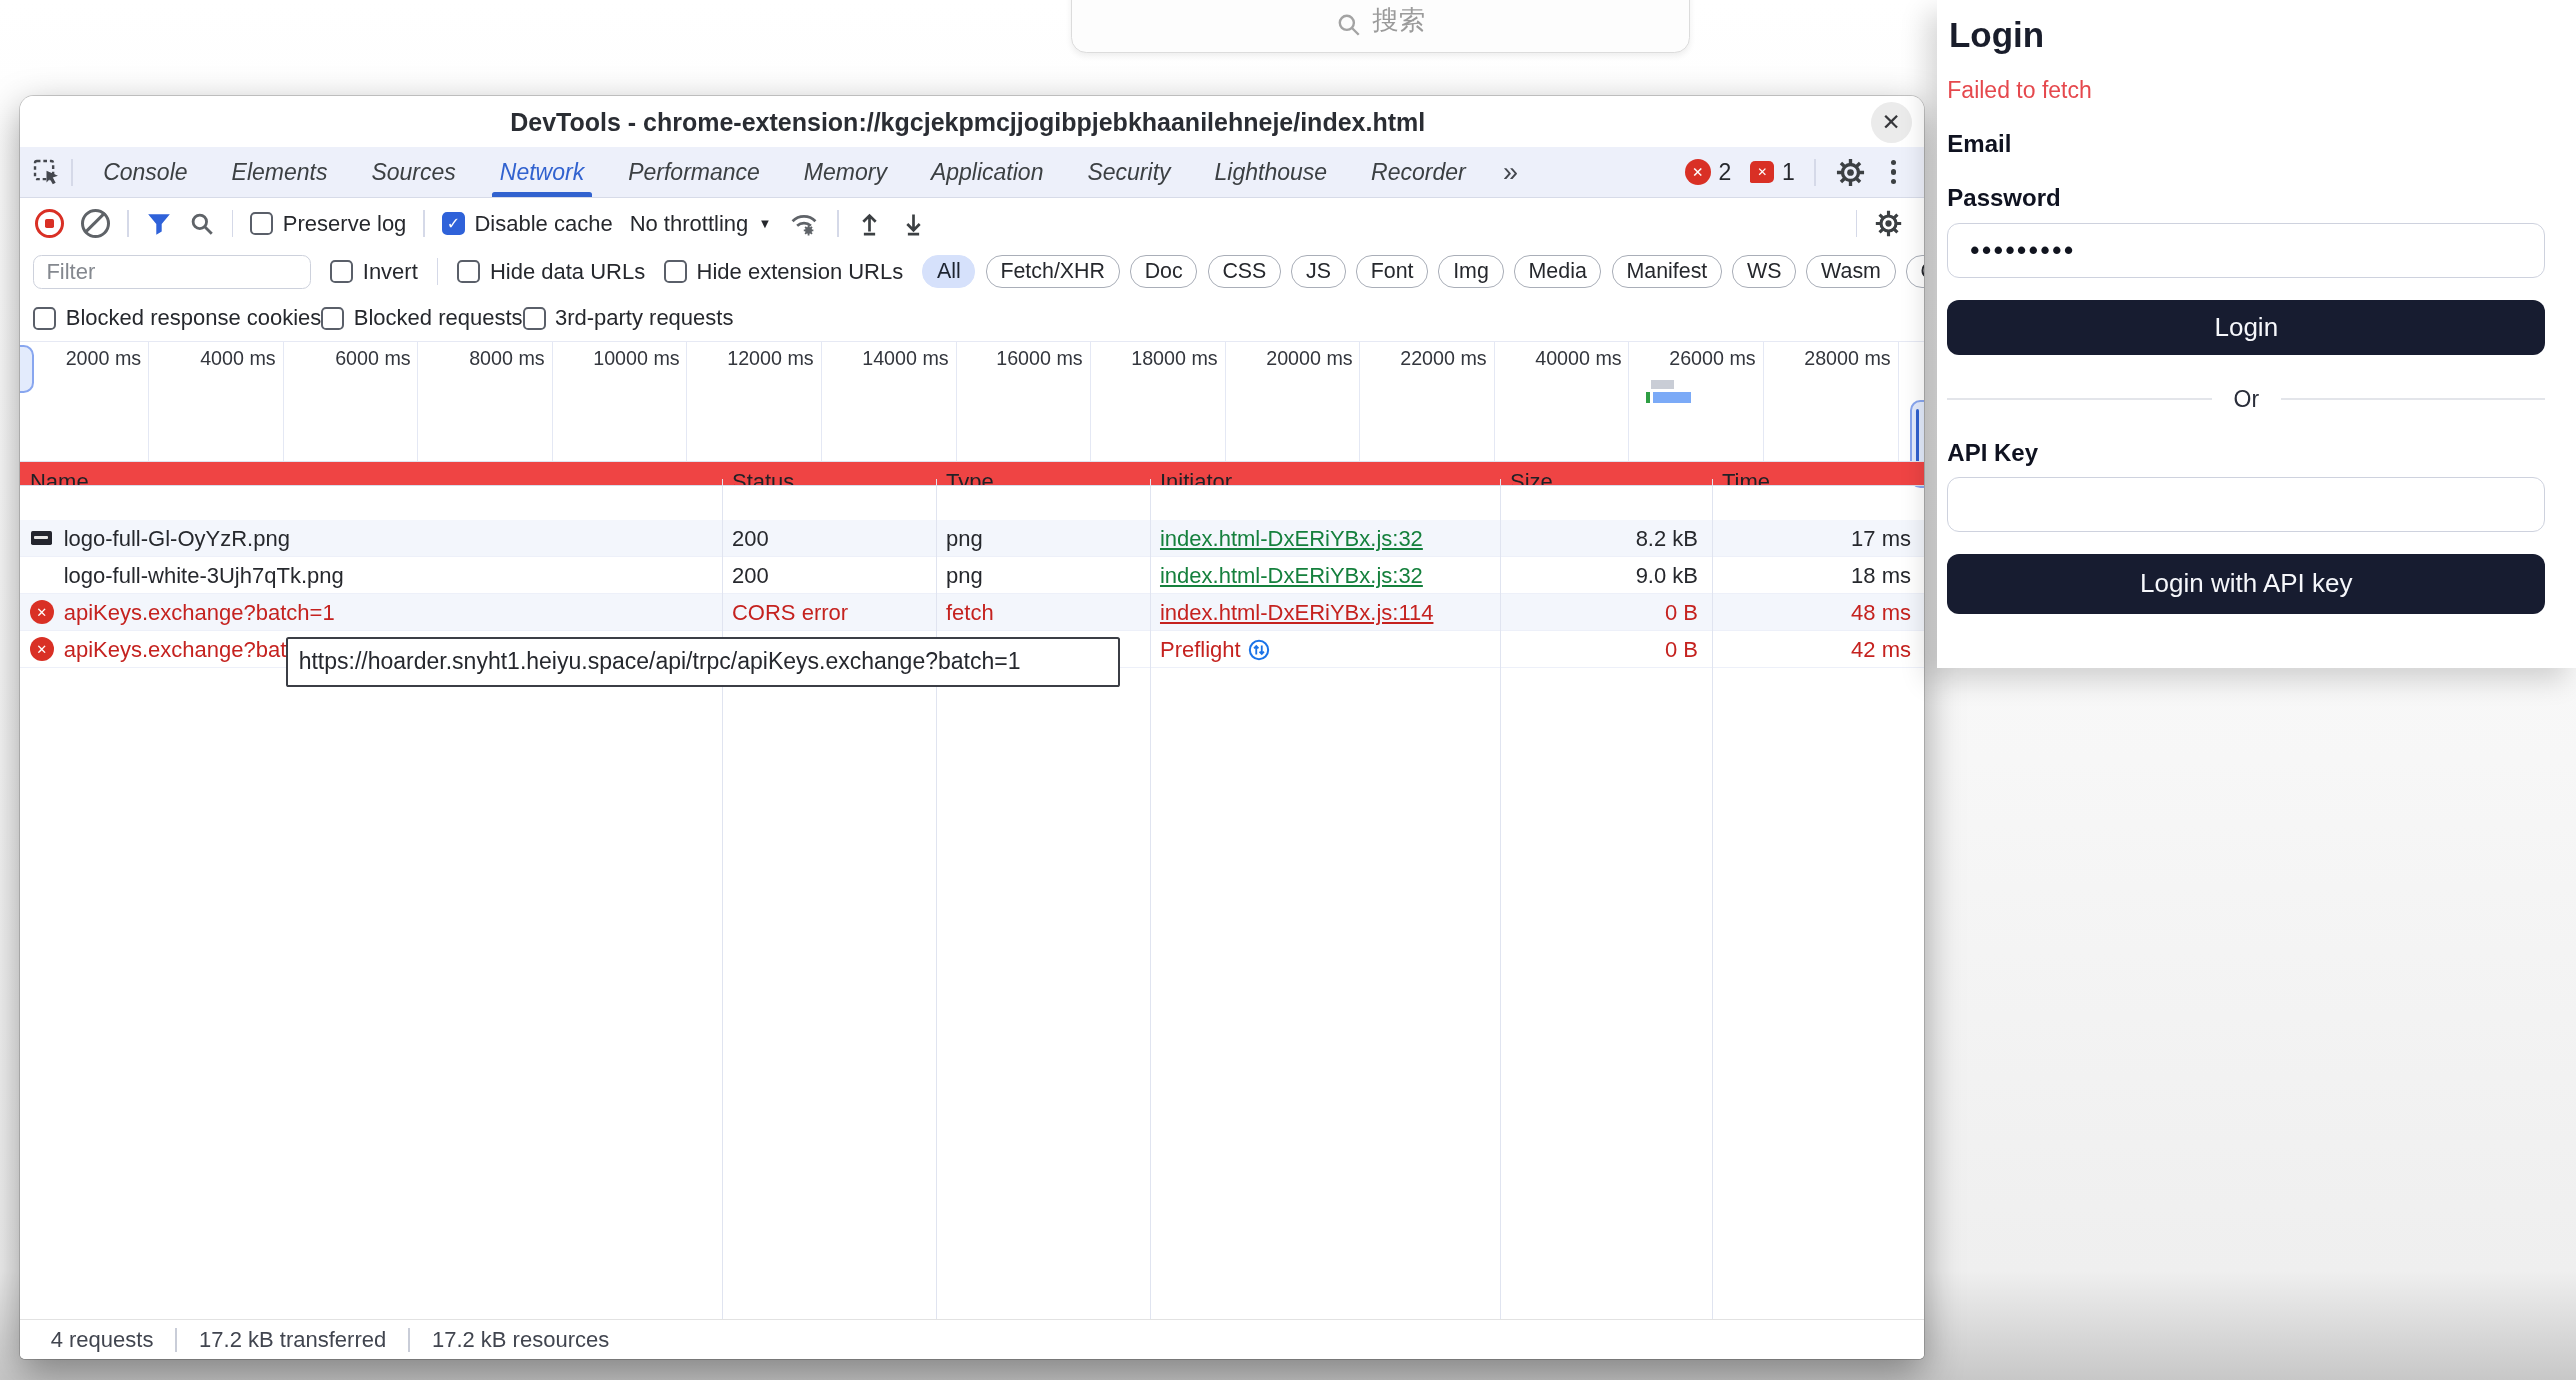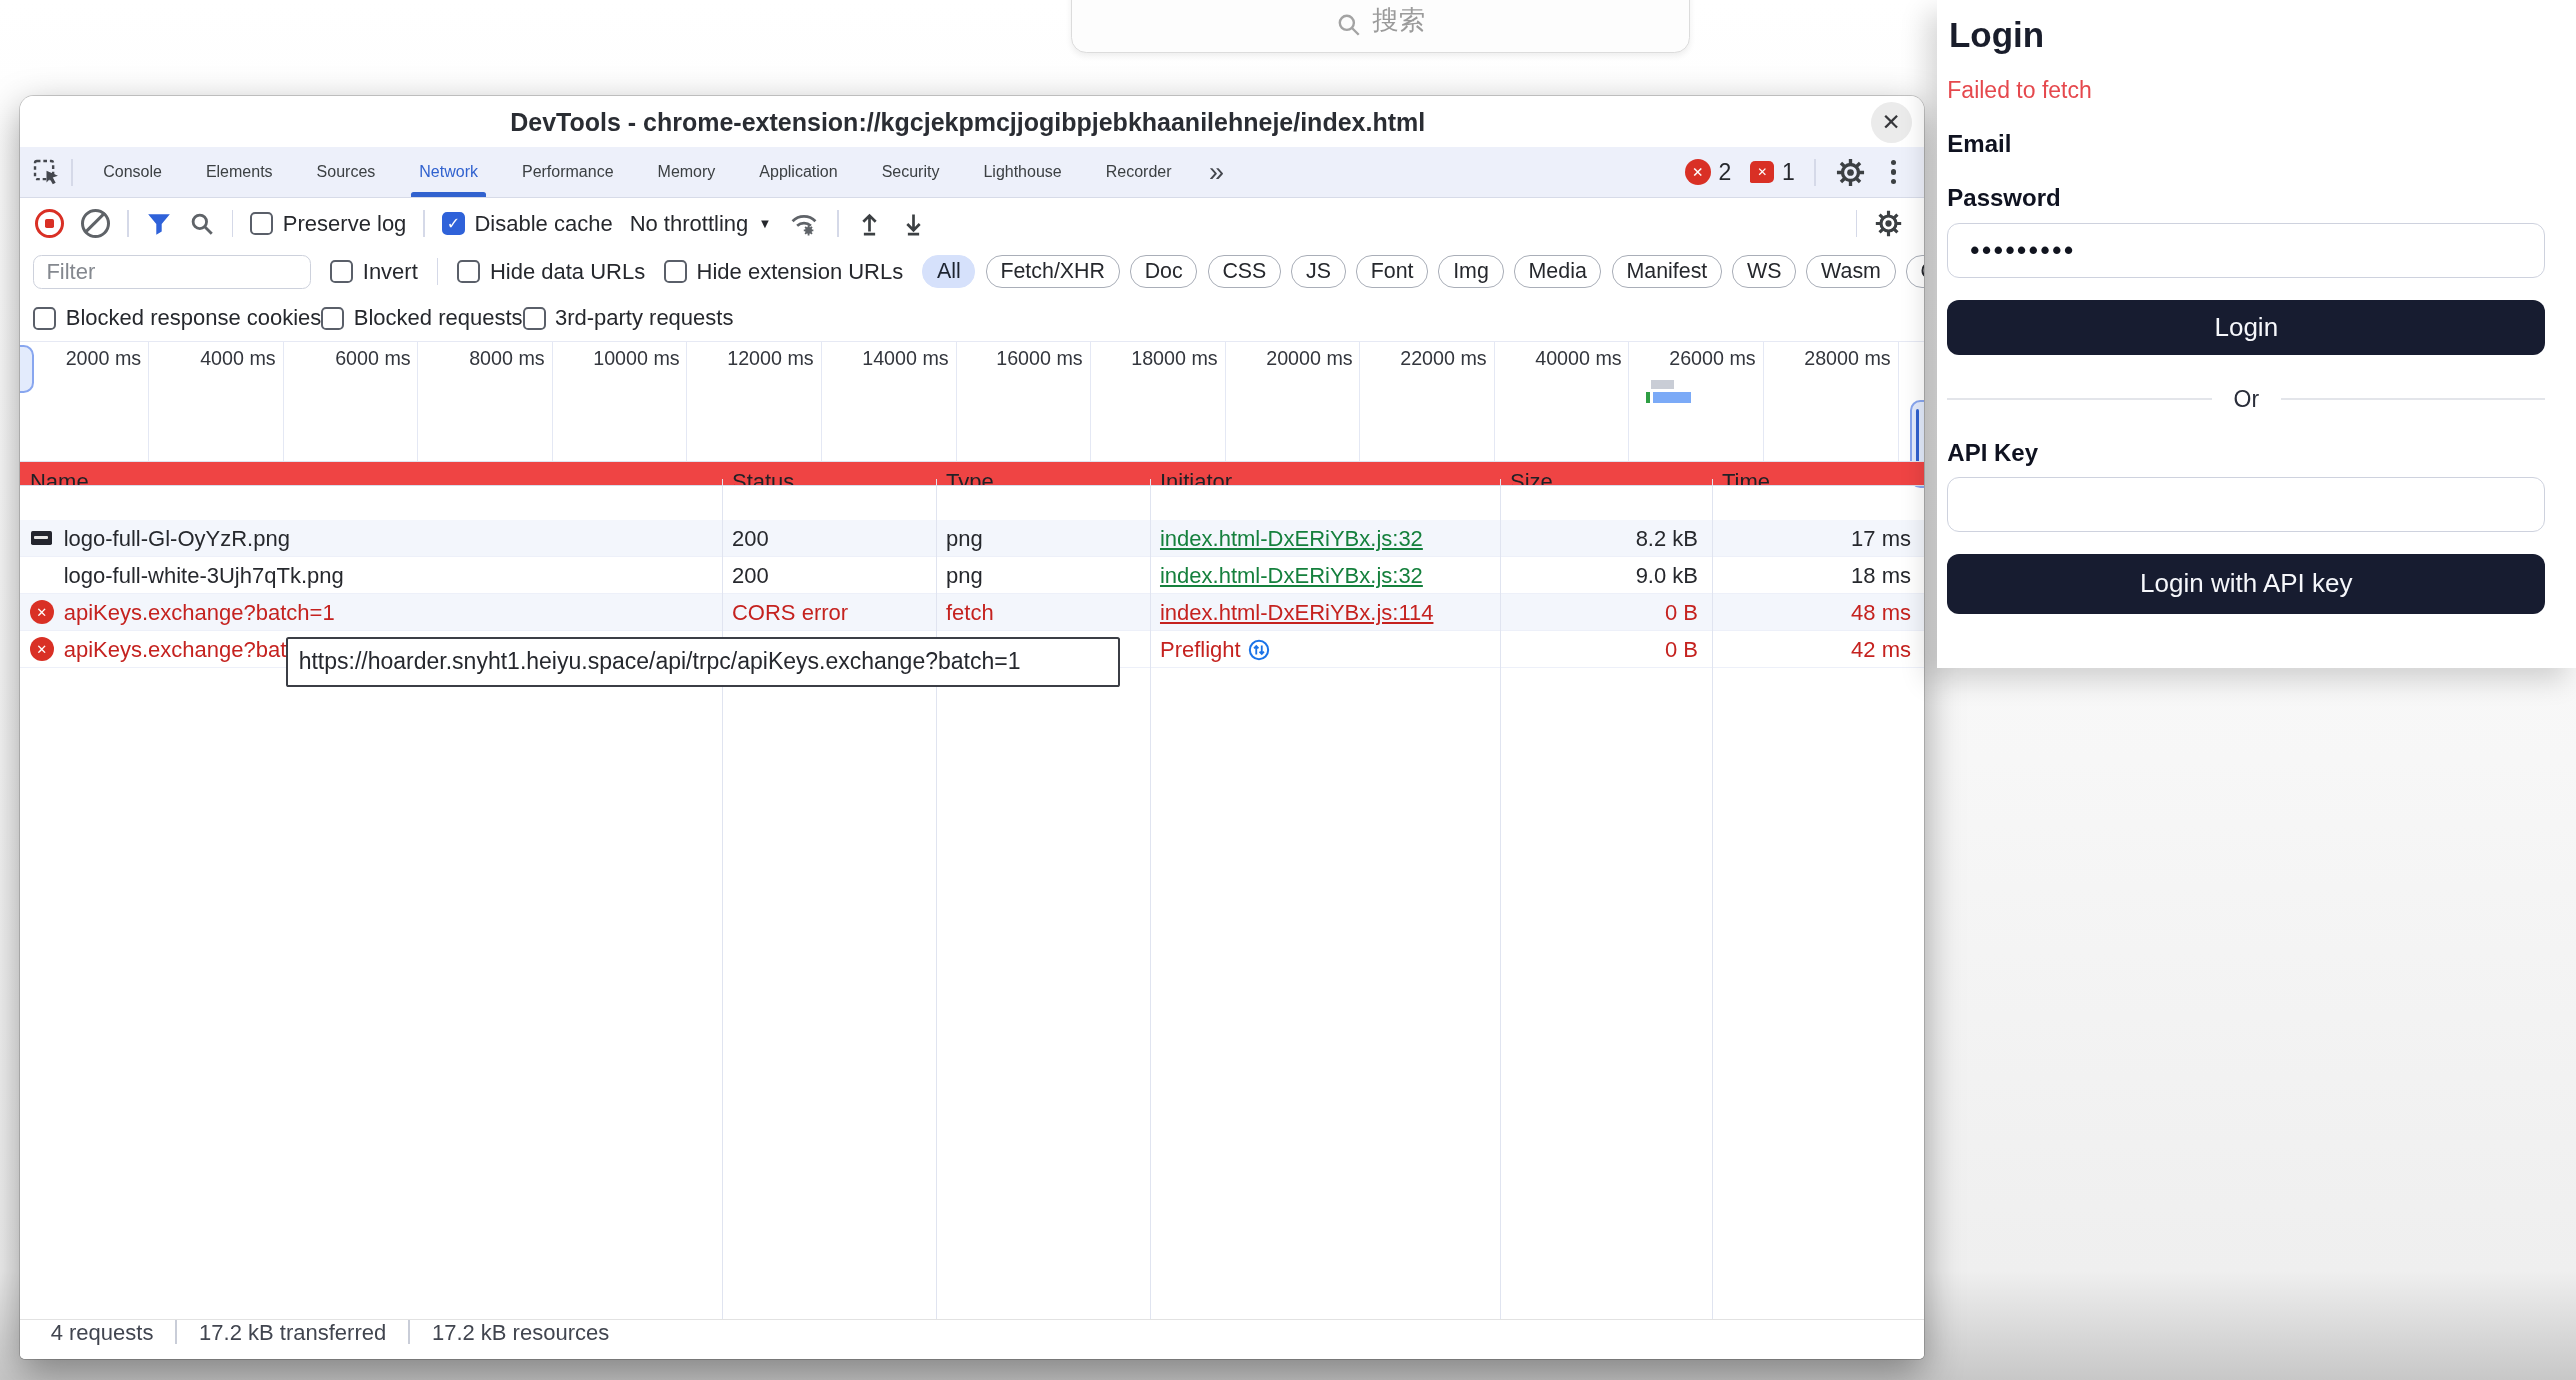--- a/index.html
+++ b/index.html
@@ -20,21 +20,21 @@
   .titlebar .wtitle{position:absolute;left:0;right:8px;top:0;height:51px;line-height:53px;text-align:center;
     font-size:25px;font-weight:600;color:#2a2d33;white-space:nowrap;}
   .close-btn{position:absolute;right:12px;top:6px;width:41px;height:41px;border-radius:50%;background:#ebebeb;
     display:flex;align-items:center;justify-content:center;font-size:23px;font-weight:700;color:#35363a;cursor:pointer;}
 
   .tabbar{position:absolute;left:0;top:51px;width:100%;height:51px;background:#edf0fa;border-bottom:0.9px solid #d7dbe8;
     display:flex;align-items:center;box-sizing:border-box;padding-left:12px;}
   .vsep{width:1.7px;height:27px;background:#d5d9e8;flex:none;}
   .icon-btn{display:flex;align-items:center;justify-content:center;flex:none;}
   #tabs{display:flex;align-items:stretch;height:100%;margin-left:8.5px;}
-  .tab{position:relative;display:flex;align-items:center;padding:0 22px;font-size:16px;color:#3c4043;cursor:pointer;white-space:nowrap;}
+  .tab{position:relative;display:flex;align-items:center;padding:0 22px;font-size:23px;color:#3c4043;cursor:pointer;white-space:nowrap;font-style:italic;}
   .tab.active{color:#3162cf;}
   .tab.active::after{content:"";position:absolute;left:13.7px;right:13.7px;bottom:0;height:5.1px;background:#3162cf;border-radius:2.6px 2.6px 0 0;}
   .overflow-chev{font-size:27px;color:#44474e;padding:0 15.4px;cursor:pointer;}
   .tab-right{margin-left:auto;display:flex;align-items:center;gap:19px;padding-right:20.5px;}
   .err-badge{display:flex;align-items:center;gap:7.7px;font-size:23px;color:#26282d;cursor:pointer;}
   .err-circle{width:26px;height:26px;border-radius:50%;background:#d93025;color:#fff;font-size:13.7px;font-weight:700;
     display:flex;align-items:center;justify-content:center;}
   .issue-box{width:24px;height:22px;border-radius:5.1px 5.1px 5.1px 1.7px;background:#d93025;color:#fff;font-size:12px;font-weight:700;
     display:flex;align-items:center;justify-content:center;}
   .kebab{display:flex;flex-direction:column;gap:4.3px;padding:3.4px 6.8px;cursor:pointer;}
@@ -92,21 +92,21 @@
   .link.red{color:#c5221f;}
   .num{text-align:right;padding-right:13.7px;padding-left:0;margin-left:30px;}
   .preflight{display:inline-flex;align-items:center;gap:6.8px;color:#c5221f;}
   .collines{position:absolute;left:0;top:383px;height:840px;width:100%;pointer-events:none;z-index:5;}
   .collines i{position:absolute;top:0;bottom:0;width:1.7px;background:#e0e4f0;}
 
   .tooltip{position:absolute;left:266px;top:541px;width:834px;height:50px;background:#fff;border:2.6px solid #3b3e45;border-radius:2.6px;
     box-sizing:border-box;z-index:50;font-size:23px;color:#26282e;line-height:44px;padding:0 11px;white-space:nowrap;overflow:hidden;}
 
   .statusbar{position:absolute;left:0;bottom:0;width:100%;height:40px;background:#fff;border-top:1.7px solid #e2e2e2;
-    display:flex;align-items:flex-start;gap:22px;box-sizing:border-box;padding-left:31px;font-size:22px;color:#41454f;}
+    display:flex;align-items:center;gap:22px;box-sizing:border-box;padding-left:31px;font-size:22px;color:#41454f;}
   .sbsep{width:1.7px;height:24px;background:#c9cdd8;}
 
   
   #login{position:absolute;left:1937px;top:0;width:639px;height:668px;background:#fff;
     box-shadow:-10.3px 12px 26px rgba(0,0,0,.16);box-sizing:border-box;padding:8.5px 31px 0 10.3px;}
   #login h1{margin:6.8px 0 0 1.7px;font-size:35px;font-weight:600;color:#191d2b;}
   .login-error{margin-top:22px;font-size:23px;color:#e5484d;}
   .fldlabel{margin-top:26px;font-size:24px;font-weight:700;color:#0f1220;}
   .fld{margin-top:10.3px;width:598px;height:55px;border:1.7px solid #ced2de;border-radius:12px;box-sizing:border-box;
     font-size:26px;color:#11141f;padding:0 22px;outline:none;font-family:inherit;background:#fff;display:flex;align-items:center;}

